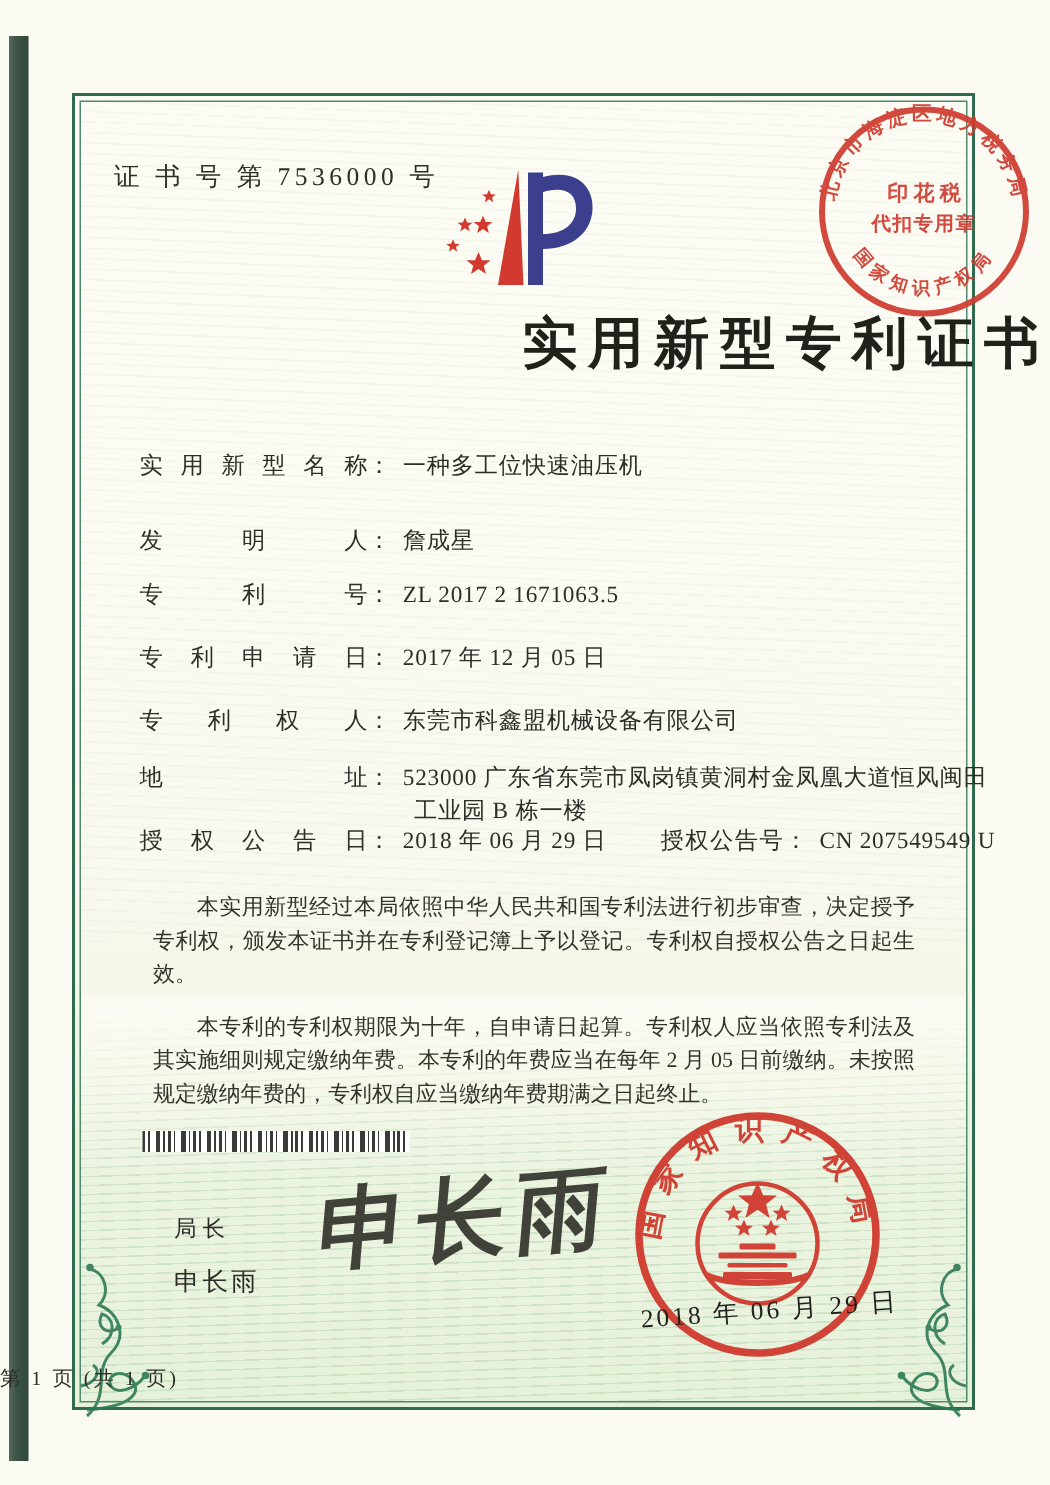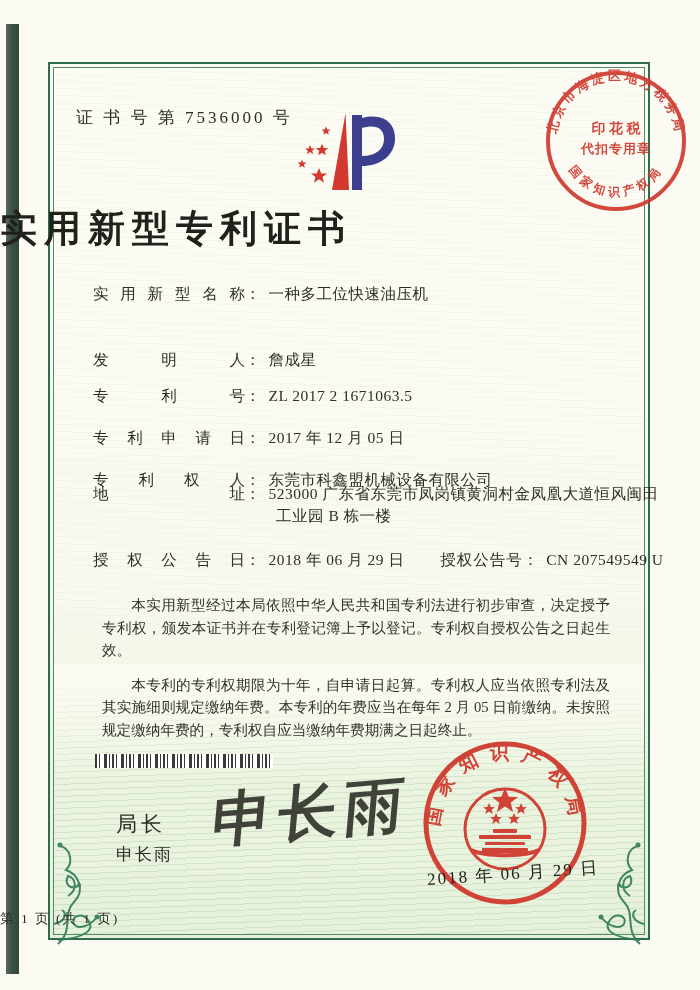--- a/index.html
+++ b/index.html
@@ -33,21 +33,21 @@
   }
   .guilloche2{
     position:absolute;left:4px;right:4px;top:4px;height:560px;
     background:repeating-linear-gradient(2deg,rgba(140,180,140,0.07) 0 1px,rgba(255,255,255,0) 1px 7px);
   }
   .cert-no{
     position:absolute;left:76px;top:106px;font-size:17px;letter-spacing:3px;color:#2e2e28;
   }
   .logo{position:absolute;left:292px;top:108px;}
   .title{
-    position:absolute;left:0;top:204px;width:700px;text-align:left;
+    position:absolute;left:0;top:204px;width:700px;text-align:right;
     font-size:37px;font-weight:bold;letter-spacing:7px;color:#21211c;
   }
   .tax-stamp{position:absolute;left:541px;top:66px;opacity:0.92;}
   
   .field-row{position:absolute;left:93px;font-size:15.5px;color:#2e2e28;white-space:nowrap;}
   .field-label{display:inline-block;width:152px;text-align:justify;text-align-last:justify;vertical-align:top;}
   .field-colon{display:inline-block;margin-right:8px;}
   .field-value{display:inline-block;letter-spacing:0.5px;}
   .addr-line2{position:absolute;left:183px;top:22px;letter-spacing:0.5px;text-align:right;}
   .field-label2{display:inline-block;margin-left:32px;letter-spacing:1px;}
@@ -56,21 +56,21 @@
     position:absolute;left:90px;top:582px;width:532px;
     font-size:14.6px;line-height:22.6px;color:#33332c;text-align:justify;
   }
   .body-text p{margin:12px;text-indent:2em;}
   .barcode{
     position:absolute;left:95px;top:754px;width:178px;height:14px;
     background:repeating-linear-gradient(90deg,
       #3a3a38 0 2px,#fff 2px 4px,#3a3a38 4px 5px,#fff 5px 9px,
       #3a3a38 9px 12px,#fff 12px 14px,#3a3a38 14px 15px,#fff 15px 17px);
   }
-  .director-label{position:absolute;left:116px;top:810px;font-size:21px;letter-spacing:4px;color:#2c2c26;font-family:"Liberation Sans","DejaVu Sans",sans-serif;}
+  .director-label{position:absolute;left:116px;top:810px;font-size:15px;letter-spacing:4px;color:#2c2c26;font-family:"Liberation Sans","DejaVu Sans",sans-serif;}
   .director-name{position:absolute;left:116px;top:843px;font-size:17px;letter-spacing:2px;color:#2c2c26;font-family:"Liberation Sans","DejaVu Sans",sans-serif;}
   .signature{
     position:absolute;left:212px;top:772px;width:220px;
     font-size:60px;font-weight:bold;color:#2f2f28;
     transform:rotate(-5deg) skewX(-10deg);letter-spacing:6px;opacity:0.9;
   }
   .big-seal{position:absolute;left:420px;top:738px;opacity:0.95;}
   .seal-date{
     position:absolute;left:427px;top:862px;font-size:17px;color:#1e1e1a;
     letter-spacing:2px;transform:rotate(-4deg);white-space:nowrap;
@@ -152,36 +152,36 @@
   <text font-size="13" fill="#cf3a2e" letter-spacing="3" font-weight="bold">
     <textPath href="#taxTop" startOffset="50%" text-anchor="middle">北京市海淀区地方税务局</textPath>
   </text>
   <text font-size="12" fill="#cf3a2e" letter-spacing="4" font-weight="bold">
     <textPath href="#taxBot" startOffset="50%" text-anchor="middle">国家知识产权局</textPath>
   </text>
   <text x="0" y="-8" text-anchor="middle" font-size="14" fill="#cf3a2e" font-weight="bold">印 花 税</text>
   <text x="0" y="12" text-anchor="middle" font-size="13" fill="#cf3a2e" font-weight="bold" letter-spacing="1">代扣专用章</text>
 </svg>
 
-<div class="field-row" style="top:284px">
+<div class="field-row" style="top:300px">
   <span class="field-label">实用新型名称</span><span class="field-colon">：</span><span class="field-value">一种多工位快速油压机</span>
 </div>
 <div class="field-row" style="top:350px">
   <span class="field-label">发明人</span><span class="field-colon">：</span><span class="field-value">詹成星</span>
 </div>
 <div class="field-row" style="top:386px">
   <span class="field-label">专利号</span><span class="field-colon">：</span><span class="field-value">ZL 2017 2 1671063.5</span>
 </div>
 <div class="field-row" style="top:428px">
   <span class="field-label">专利申请日</span><span class="field-colon">：</span><span class="field-value">2017 年 12 月 05 日</span>
 </div>
 <div class="field-row" style="top:470px">
   <span class="field-label">专利权人</span><span class="field-colon">：</span><span class="field-value">东莞市科鑫盟机械设备有限公司</span>
 </div>
-<div class="field-row" style="top:484px">
+<div class="field-row" style="top:508px">
   <span class="field-label">地址</span><span class="field-colon">：</span><span class="field-value">523000 广东省东莞市凤岗镇黄洞村金凤凰大道恒风闽田</span>
   <span class="addr-line2">工业园 B 栋一楼</span>
 </div>
 <div class="field-row" style="top:550px">
   <span class="field-label">授权公告日</span><span class="field-colon">：</span><span class="field-value">2018 年 06 月 29 日</span>
   <span class="field-label2">授权公告号</span><span class="field-colon">：</span><span class="field-value">CN 207549549 U</span>
 </div>
 
 <div class="body-text">
   <p>本实用新型经过本局依照中华人民共和国专利法进行初步审查，决定授予专利权，颁发本证书并在专利登记簿上予以登记。专利权自授权公告之日起生效。</p>

